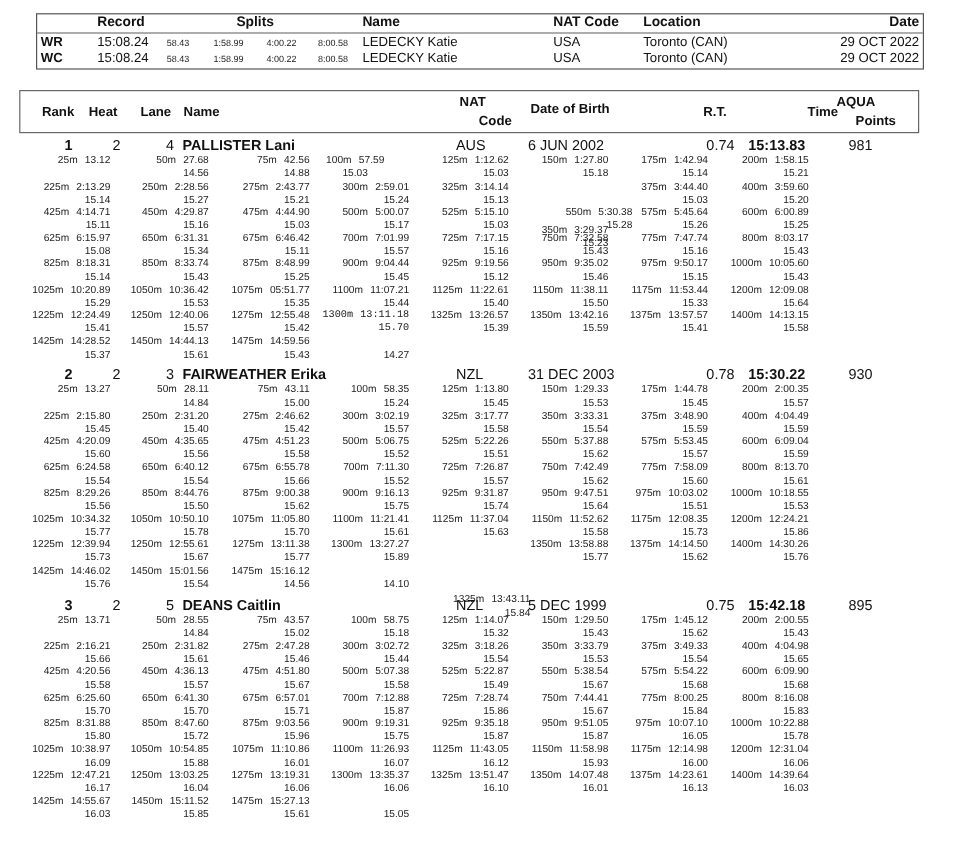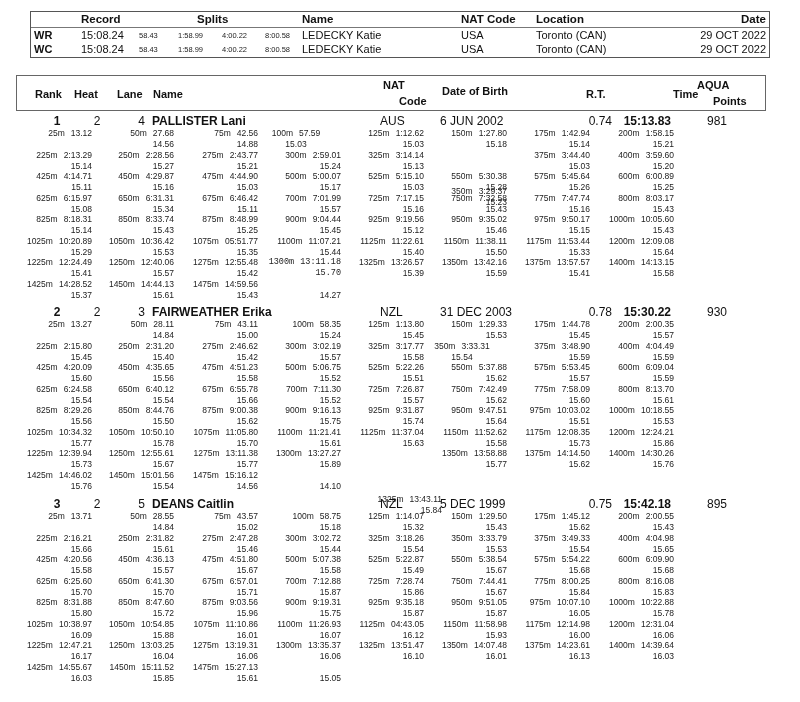--- a/index.html
+++ b/index.html
@@ -202,21 +202,21 @@
             <span class="lap">15.03</span>
           </div>
           <div class="split-cell" style="left: 251px;">
             <span class="cum"><span style="margin-right: 6px;">500m</span><span>5:00.07</span></span>
             <span class="lap">15.17</span>
           </div>
           <div class="split-cell" style="left: 334px;">
             <span class="cum"><span style="margin-right: 6px;">525m</span><span>5:15.10</span></span>
             <span class="lap">15.03</span>
           </div>
-          <div class="split-cell" style="left: 417px;">
+          <div class="split-cell" style="left: 437px;">
             <span class="cum"><span style="margin-right: 6px;">550m</span><span>5:30.38</span></span>
             <span class="lap">15.28</span>
           </div>
           <div class="split-cell" style="left: 500px;">
             <span class="cum"><span style="margin-right: 6px;">575m</span><span>5:45.64</span></span>
             <span class="lap">15.26</span>
           </div>
           <div class="split-cell" style="left: 584px;">
             <span class="cum"><span style="margin-right: 6px;">600m</span><span>6:00.89</span></span>
             <span class="lap">15.25</span>
@@ -437,21 +437,21 @@
             <span class="lap">15.42</span>
           </div>
           <div class="split-cell" style="left: 251px;">
             <span class="cum"><span style="margin-right: 6px;">300m</span><span>3:02.19</span></span>
             <span class="lap">15.57</span>
           </div>
           <div class="split-cell" style="left: 334px;">
             <span class="cum"><span style="margin-right: 6px;">325m</span><span>3:17.77</span></span>
             <span class="lap">15.58</span>
           </div>
-          <div class="split-cell" style="left: 417px; text-align: center;">
+          <div class="split-cell" style="left: 417px;">
             <span class="cum"><span style="margin-right: 6px;">350m</span><span>3:33.31</span></span>
             <span class="lap">15.54</span>
           </div>
           <div class="split-cell" style="left: 500px;">
             <span class="cum"><span style="margin-right: 6px;">375m</span><span>3:48.90</span></span>
             <span class="lap">15.59</span>
           </div>
           <div class="split-cell" style="left: 584px;">
             <span class="cum"><span style="margin-right: 6px;">400m</span><span>4:04.49</span></span>
             <span class="lap">15.59</span>
@@ -839,21 +839,21 @@
           </div>
           <div class="split-cell" style="left: 168px;">
             <span class="cum"><span style="margin-right: 6px;">1075m</span><span>11:10.86</span></span>
             <span class="lap">16.01</span>
           </div>
           <div class="split-cell" style="left: 251px;">
             <span class="cum"><span style="margin-right: 6px;">1100m</span><span>11:26.93</span></span>
             <span class="lap">16.07</span>
           </div>
           <div class="split-cell" style="left: 334px;">
-            <span class="cum"><span style="margin-right: 6px;">1125m</span><span>04:43.05</span></span>
+            <span class="cum"><span style="margin-right: 6px;">1125m</span><span>11:43.05</span></span>
             <span class="lap">16.12</span>
           </div>
           <div class="split-cell" style="left: 417px;">
             <span class="cum"><span style="margin-right: 6px;">1150m</span><span>11:58.98</span></span>
             <span class="lap">15.93</span>
           </div>
           <div class="split-cell" style="left: 500px;">
             <span class="cum"><span style="margin-right: 6px;">1175m</span><span>12:14.98</span></span>
             <span class="lap">16.00</span>
           </div>

